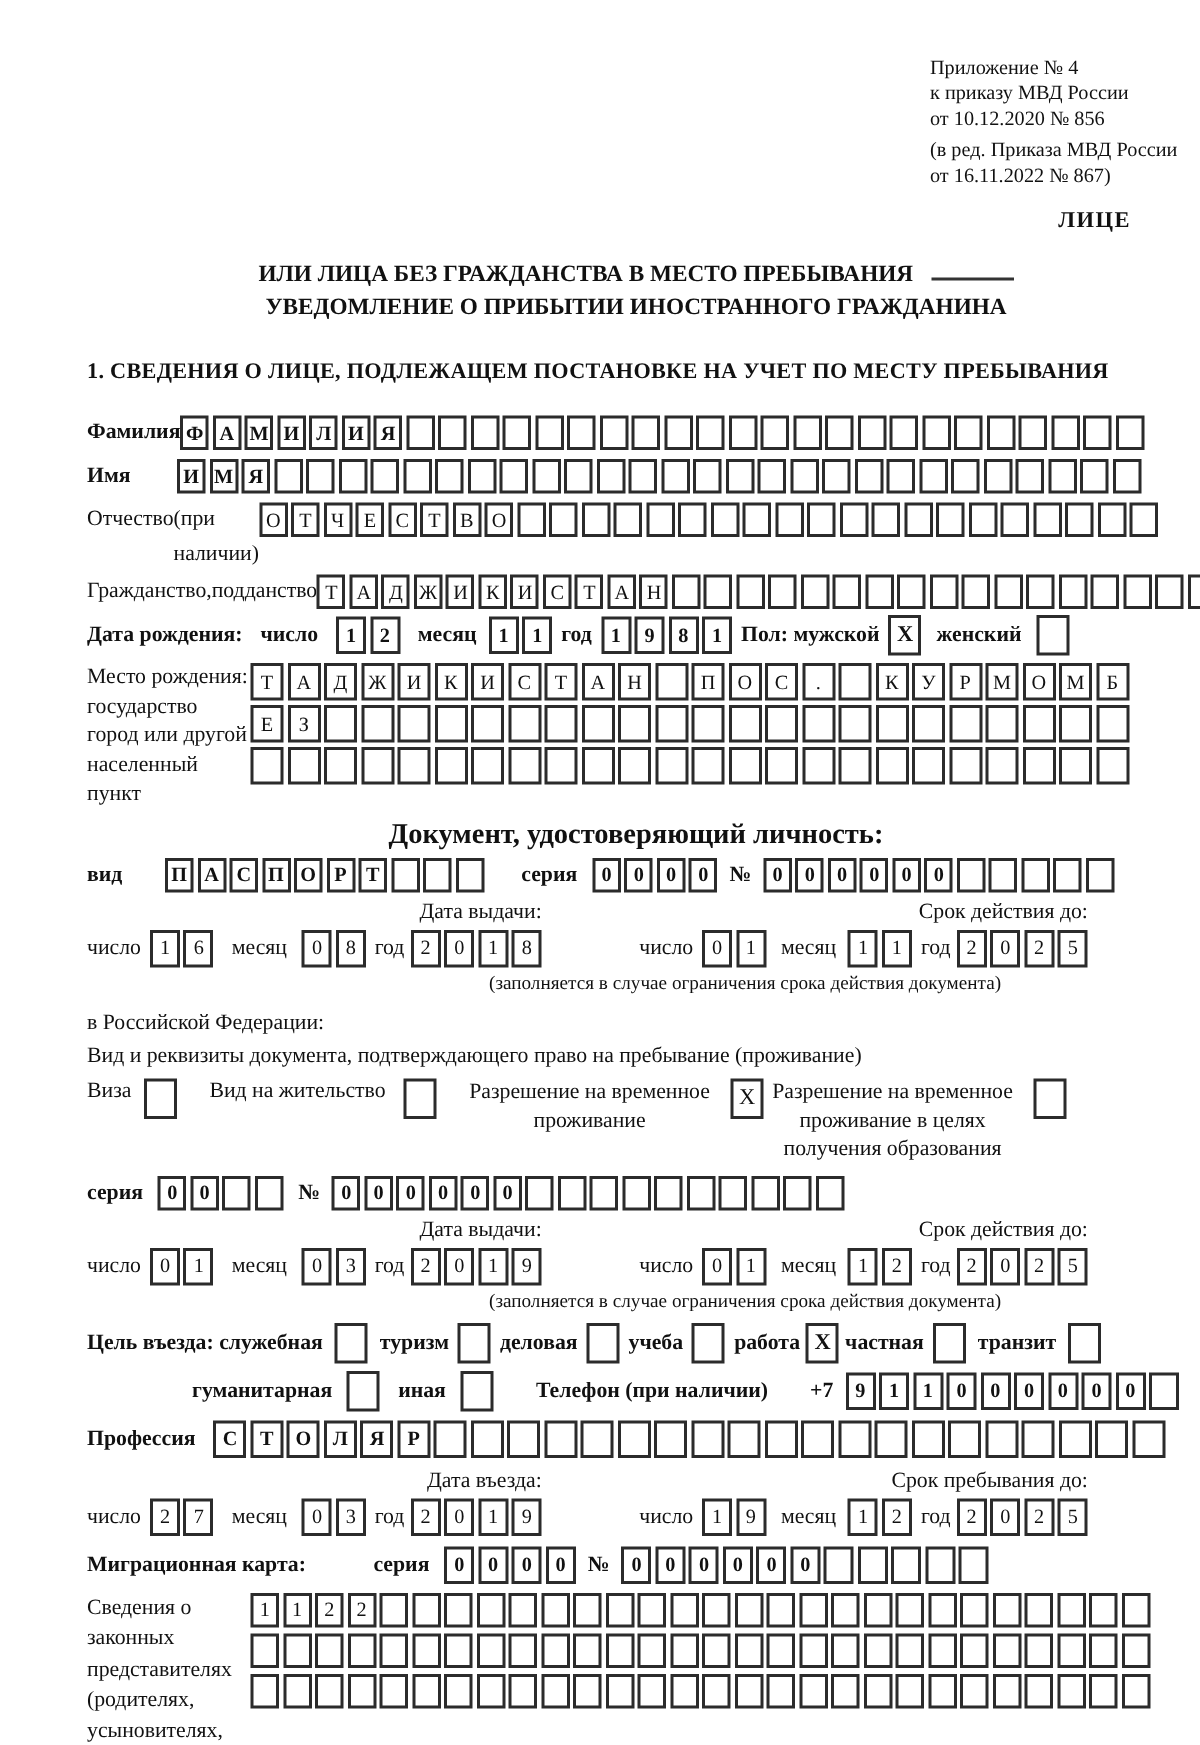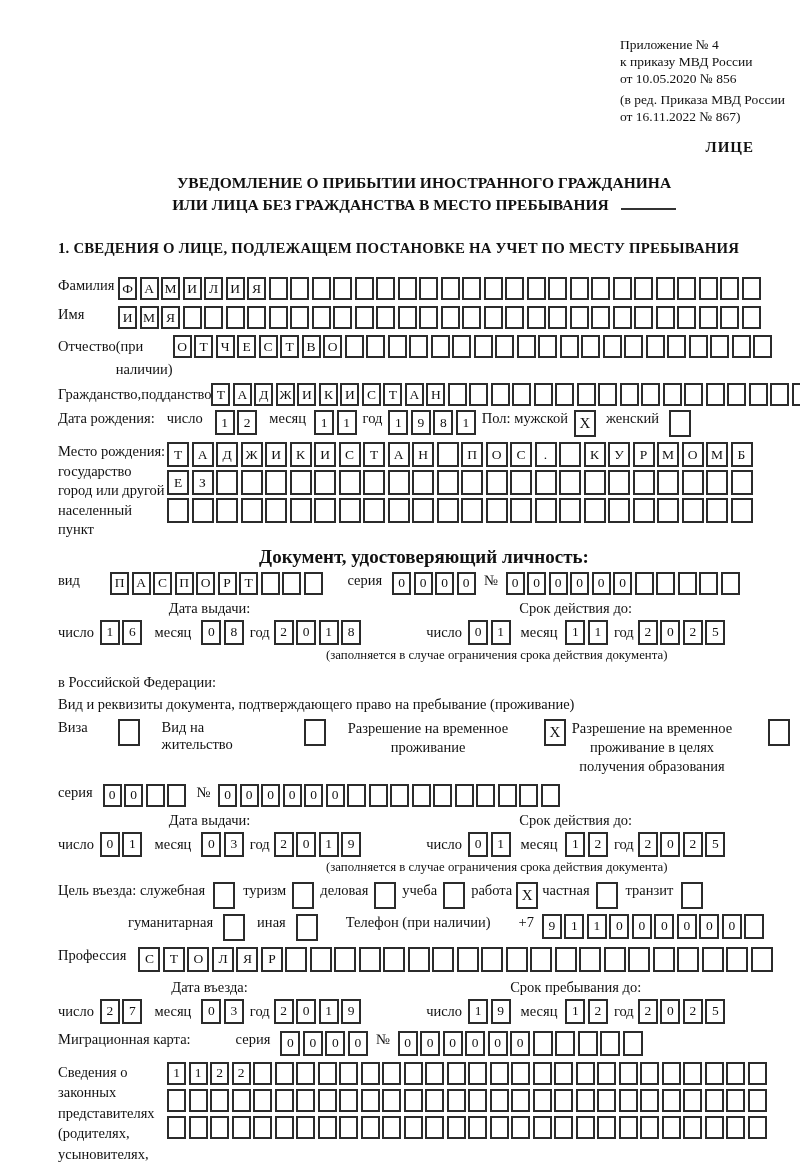--- a/index.html
+++ b/index.html
@@ -15,21 +15,21 @@
   .annex .ed { margin-top:4px; }
   .form-word { text-align:right; padding-right:36px; margin-top:14px;
                font-weight:bold; font-size:15px; letter-spacing:1px; }
   .title { text-align:center; font-weight:bold; font-size:15.5px;
            line-height:22px; margin-top:16px; }
   .blank { display:inline-block; width:55px; border-bottom:2px solid #333;
            margin-left:12px; vertical-align:baseline; }
   .section1 { font-weight:bold; font-size:14.8px; margin-top:24px; letter-spacing:.2px; }
 
   
-  .frow { display:flex; align-items:flex-start; margin-top:6px; }
+  .frow { display:flex; align-items:center; margin-top:6px;font-weight:bold; }
   .frow2 { display:flex; align-items:flex-start; margin-top:6px; }
   .lbl { font-size:14.5px; white-space:nowrap; }
   .lbl2 { font-size:14.5px; line-height:23px; }
   .cellrow { display:flex; gap:2.5px; }
   .cell { width:19px; height:23px; border:2px solid #2b2b2b; background:#fff;
           display:inline-flex; align-items:center; justify-content:center;
           font-size:13.5px; flex:0 0 auto; }
   .big .cell { width:22px; height:25px; }
   .dcell .cell { width:20px; height:25px; }
   .chk { width:22px; height:27px; border:2px solid #2b2b2b; display:inline-flex;
@@ -38,56 +38,56 @@
   .w60 { flex:0 0 60px; } .w105 { flex:0 0 107px; } .w88 { flex:0 0 90px; }
   .stack { display:flex; flex-direction:row; }
 
   .bp-labels { flex:0 0 109px; font-size:14.5px; line-height:19.5px; }
   .bp-rows { display:flex; flex-direction:column; gap:3px; }
 
   .center-bold { text-align:center; font-weight:bold; font-size:19px; margin-top:6px; }
 
   .dual { display:flex; margin-top:5px; }
   .dg { display:flex; flex-direction:column; }
-  .dg .dhead { font-size:14.5px; text-align:center; margin-bottom:3px; }
+  .dg .dhead { font-size:14.5px; text-align:right; margin-bottom:3px; }
   .dline { display:flex; align-items:center; }
   .note { font-size:12.8px; margin-top:3px; }
   .note-right { margin-left:268px; }
   .intro { font-size:14.5px; line-height:22px; margin-top:8px; }
 
-  .opt { display:flex; align-items:flex-start;gap:22px; }
+  .opt { display:flex; align-items:flex-start; }
   .opt .olabel { font-size:14.5px; }
   .opt .center { text-align:center; line-height:19px; } .ml8{margin-left:8px;}
   .ml10{margin-left:10px;} .ml14{}
   .ml16{margin-left:16px;} .ml22{margin-left:22px;} .ml25{margin-left:25px;}
   .ml28{margin-left:28px;} .ml45{margin-left:45px;} .ml65{margin-left:65px;}
   .mr6{margin-right:6px;} .mr8{margin-right:8px;} .mr10{margin-right:10px;} .mr12{margin-right:12px;}
 
   .reps { display:flex; align-items:flex-start; margin-top:6px; }
   .reps-labels { flex:0 0 109px; font-size:14.5px; line-height:20.5px; }
   .reps-rows { display:flex; flex-direction:column; gap:4px; }
 </style>
 </head>
 <body>
 
 <div class="page">
 
   <div class="annex">
     <div>Приложение № 4</div>
     <div>к приказу МВД России</div>
-    <div>от 10.05.2020 № 856</div>
+    <div>от 10.12.2020 № 856</div>
     <div class="ed">(в ред. Приказа МВД России</div>
     <div>от 16.11.2022 № 867)</div>
   </div>
 
   <div class="form-word">ЛИЦЕ</div>
 
   <div class="title">
+    <div><span>ИЛИ ЛИЦА БЕЗ ГРАЖДАНСТВА В МЕСТО ПРЕБЫВАНИЯ</span><span class="blank"></span></div>
     <div>УВЕДОМЛЕНИЕ О ПРИБЫТИИ ИНОСТРАННОГО ГРАЖДАНИНА</div>
-    <div><span>ИЛИ ЛИЦА БЕЗ ГРАЖДАНСТВА В МЕСТО ПРЕБЫВАНИЯ</span><span class="blank"></span></div>
   </div>
 
   <div class="section1">1. СВЕДЕНИЯ О ЛИЦЕ, ПОДЛЕЖАЩЕМ ПОСТАНОВКЕ НА УЧЕТ ПО МЕСТУ ПРЕБЫВАНИЯ</div>
 
   <div class="frow" style="margin-top:20px;">
     <span class="lbl w60">Фамилия</span>
     <span class="cellrow">
         <span class="cell">Ф</span>
         <span class="cell">А</span>
         <span class="cell">М</span>

